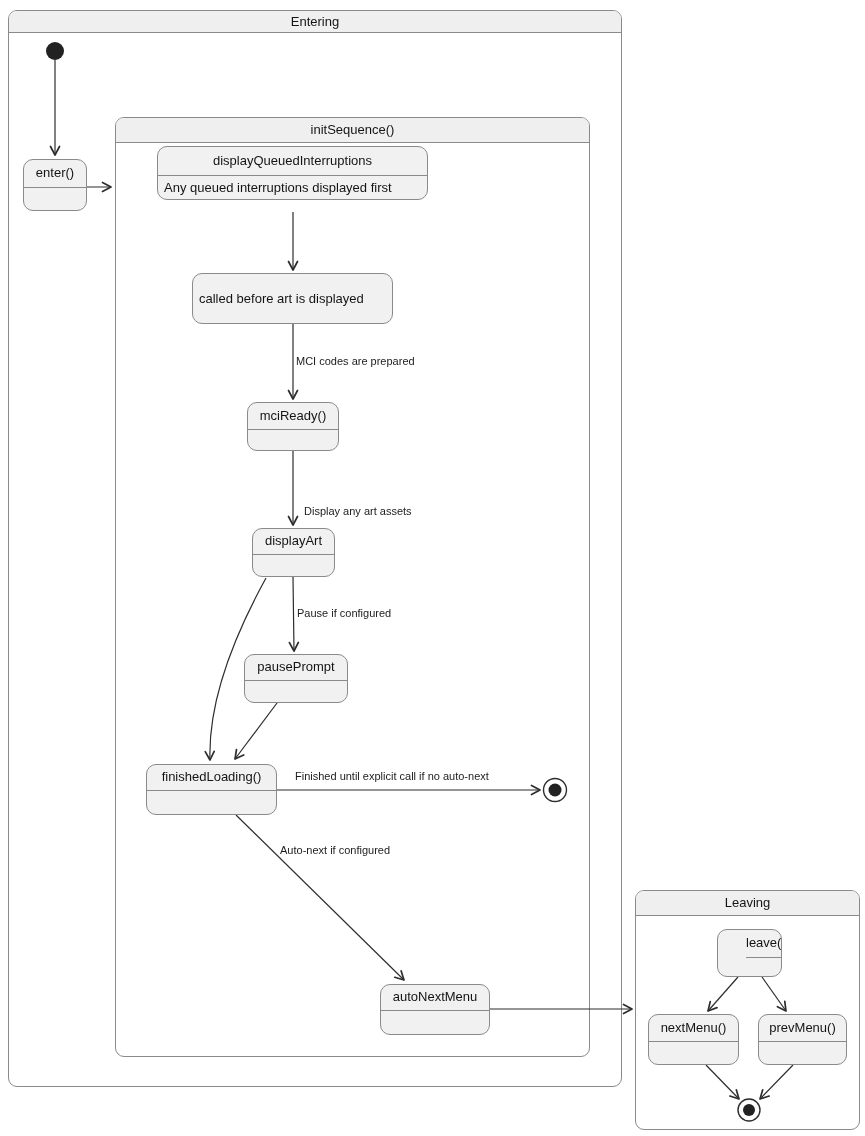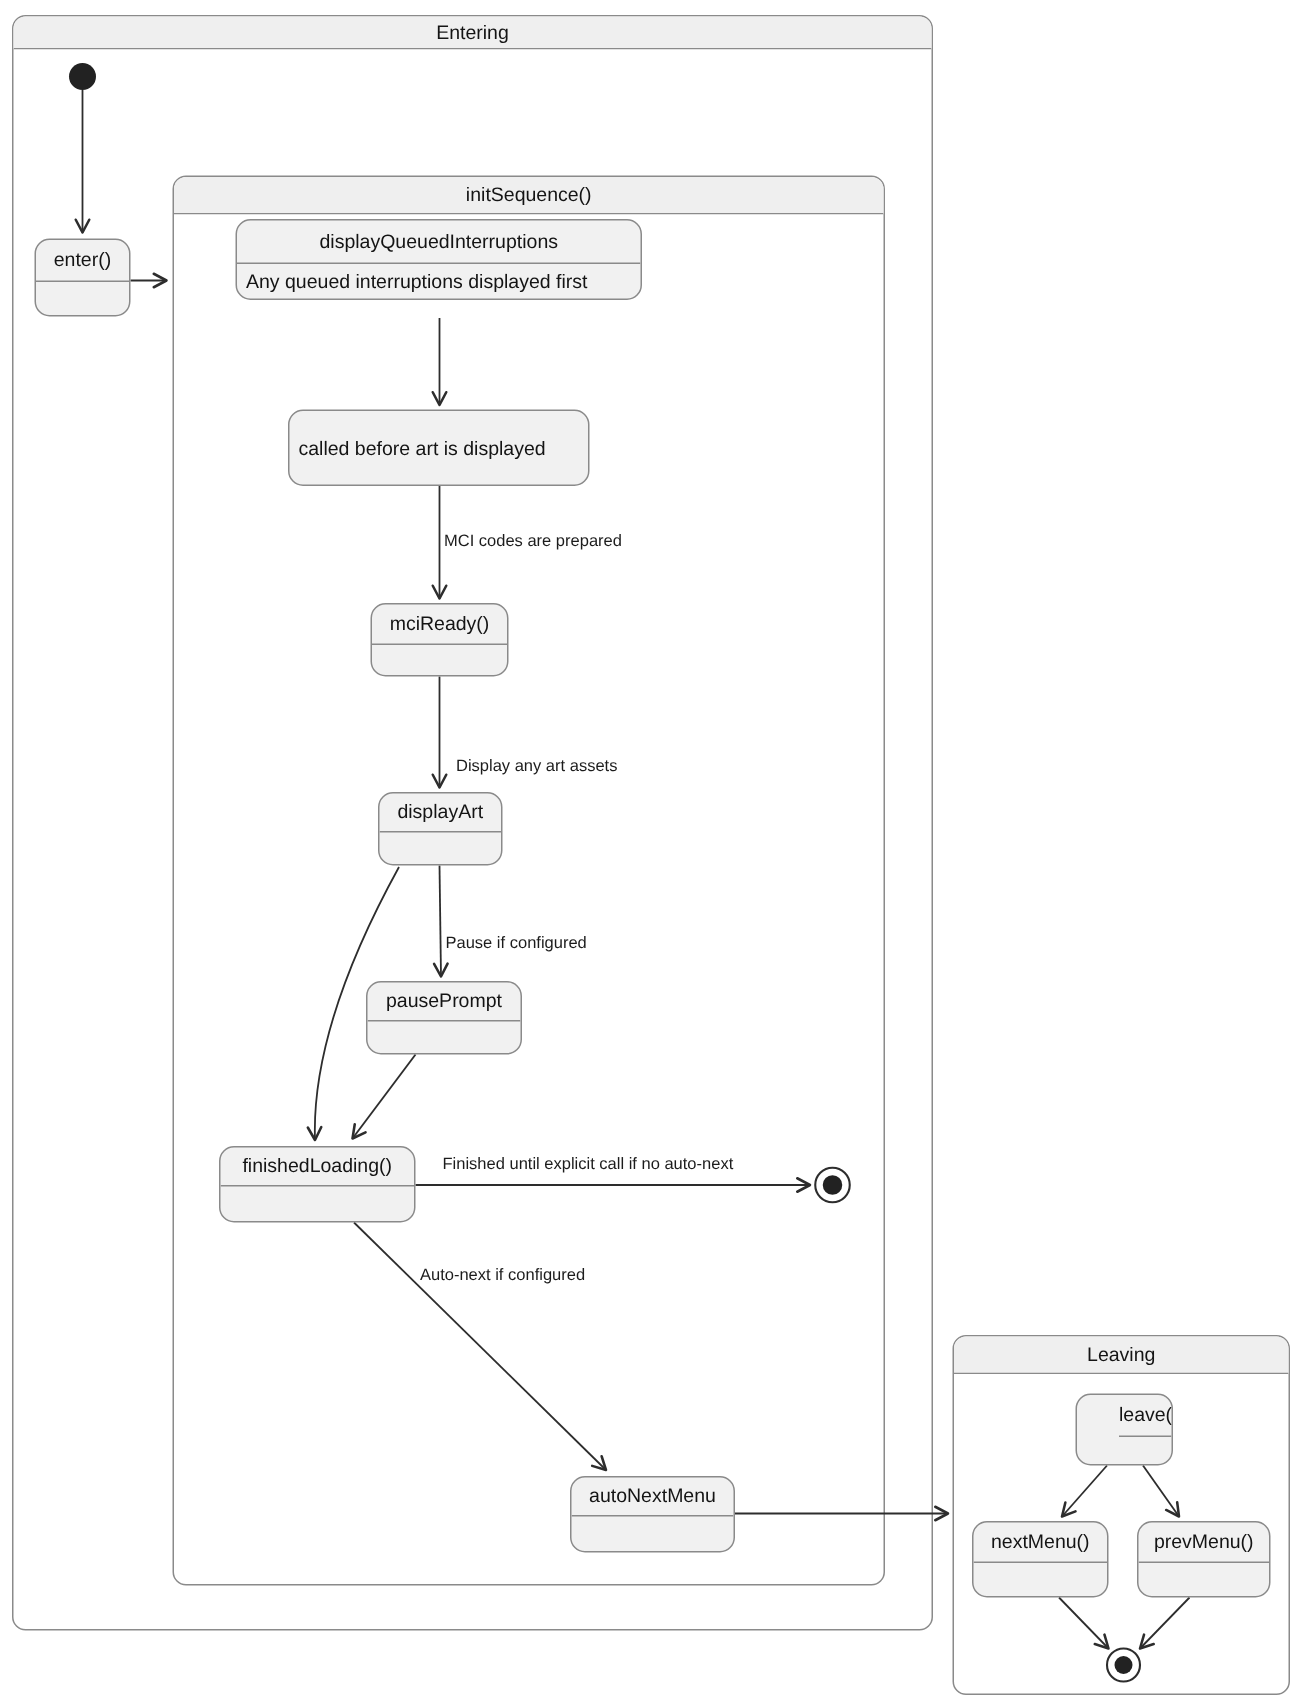--- a/index.html
+++ b/index.html
@@ -183,17 +183,17 @@
     <div class="state-body"></div>
   </div>
 
   <div class="state" style="left:648px; top:1014px; width:91px; height:51px;">
     <div class="state-title" style="height:26px; line-height:25px;">nextMenu()</div>
     <div class="state-body"></div>
   </div>
 
   <span class="edge-label" style="left:296px; top:355px;">MCI codes are prepared</span>
   <span class="edge-label" style="left:304px; top:481px;margin-top:24px;">Display any art assets</span>
-  <span class="edge-label" style="left:297px; top:623px;">Pause if configured</span>
+  <span class="edge-label" style="left:297px; top:607px;">Pause if configured</span>
   <span class="edge-label" style="left:295px; top:770px;">Finished until explicit call if no auto-next</span>
   <span class="edge-label" style="left:280px; top:844px;">Auto-next if configured</span>
 
 </div>
 
 </body></html>

